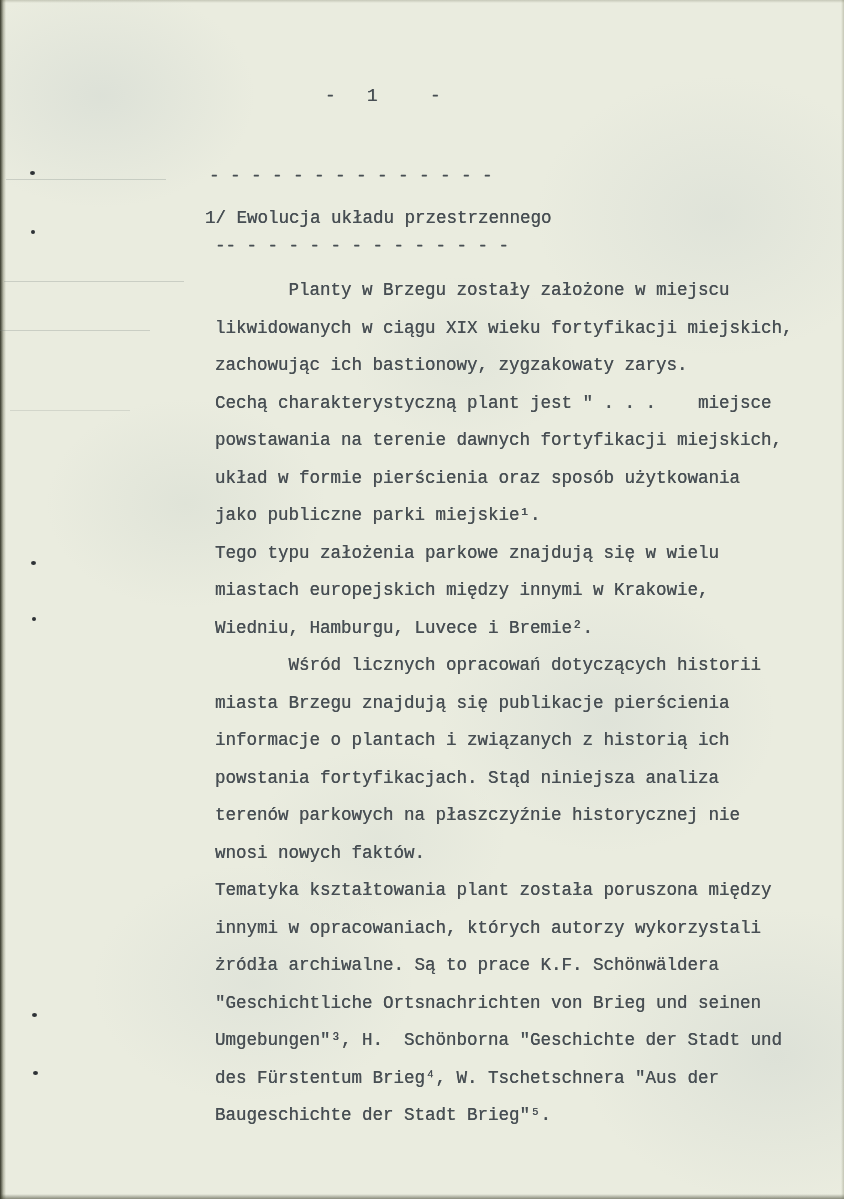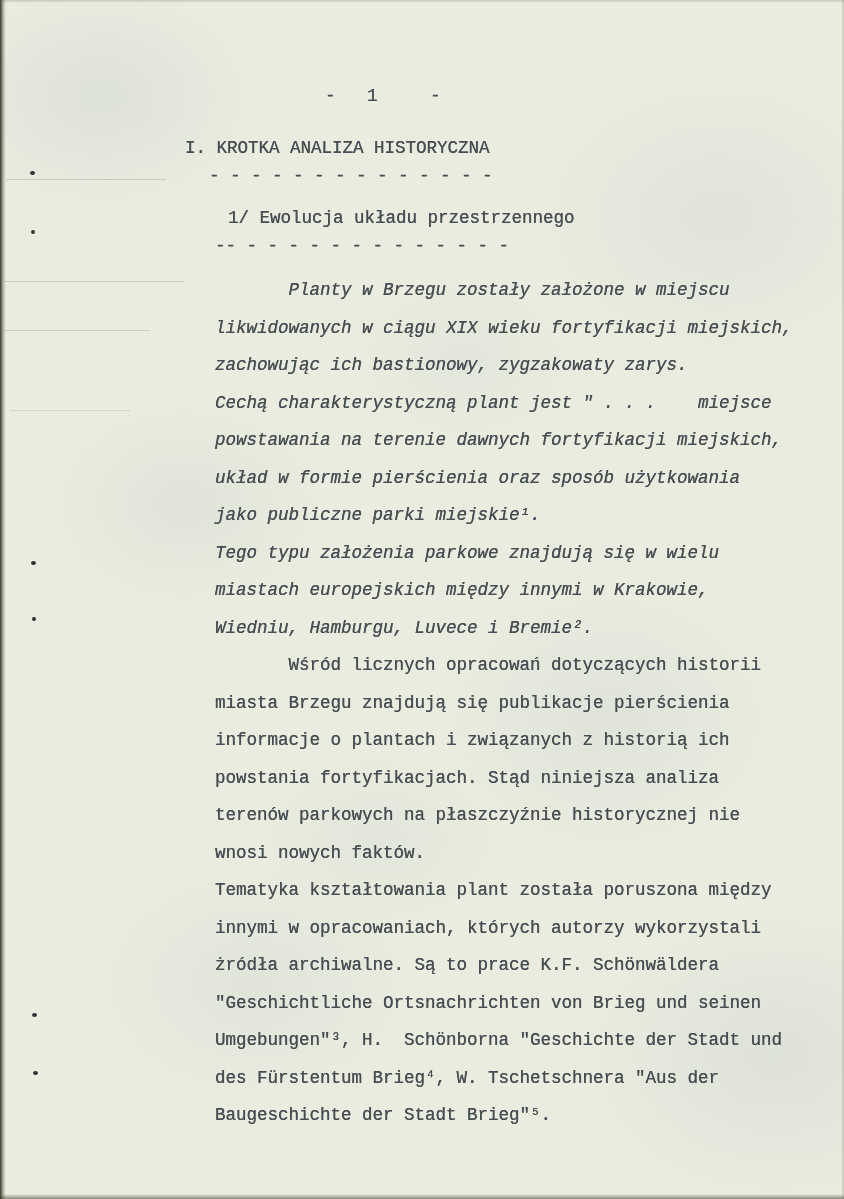--- a/index.html
+++ b/index.html
@@ -27,23 +27,23 @@
     white-space: pre;
     font-size: 17.5px;
     line-height: 37.5px;
     letter-spacing: 0;
     color: #474e53;
     text-shadow: 0 0 0.6px rgba(65,72,77,0.85), 0.4px 0.4px 0 rgba(65,72,77,0.22);
   }
   .pageno      { top: 78px;  left: 325px; }
   .h-title     { top: 130px; left: 185px; }
   .h-dashes    { top: 158px; left: 209px; }
-  .sub-title   { top: 200px; left: 228px; }
+  .sub-title   { top: 200px; left: 205px; }
   .sub-dashes  { top: 228px; left: 215px; }
-  .para-1      { top: 272px; left: 215px; font-style: italic; }
+  .para-1      { top: 272px; left: 215px; }
   .para-2      { top: 647px; left: 215px; }
   .para-3      { top: 872px; left: 215px; }
 
   .edge-left {
     position: absolute; left: 0; top: 0; width: 6px; height: 100%;
     background: linear-gradient(to right, rgba(38,40,26,0.92), rgba(84,86,62,0.35) 55%, transparent);
   }
   .edge-bottom {
     position: absolute; left: 0; bottom: 0; width: 100%; height: 5px;
     background: linear-gradient(to top, rgba(58,60,42,0.55), transparent);
@@ -75,21 +75,20 @@
   .sc3 { left: 0px;  top: 330px; width: 150px; }
   .sc4 { left: 10px; top: 410px; width: 120px; background: rgba(120,130,125,0.20); }
 </style>
 </head>
 <body>
 
 <div class="page">
 
   <div class="typewriter pageno">-   1     -</div>
 
-  <div class="typewriter h-title">I. KROTKA ANALIZA HISTORYCZNA</div>
 
   <div class="typewriter h-dashes">- - - - - - - - - - - - - -</div>
 
   <div class="typewriter sub-title">1/ Ewolucja układu przestrzennego</div>
 
   <div class="typewriter sub-dashes">-- - - - - - - - - - - - - -</div>
 
   <div class="typewriter para-1">       Planty w Brzegu zostały założone w miejscu
 likwidowanych w ciągu XIX wieku fortyfikacji miejskich,
 zachowując ich bastionowy, zygzakowaty zarys.

